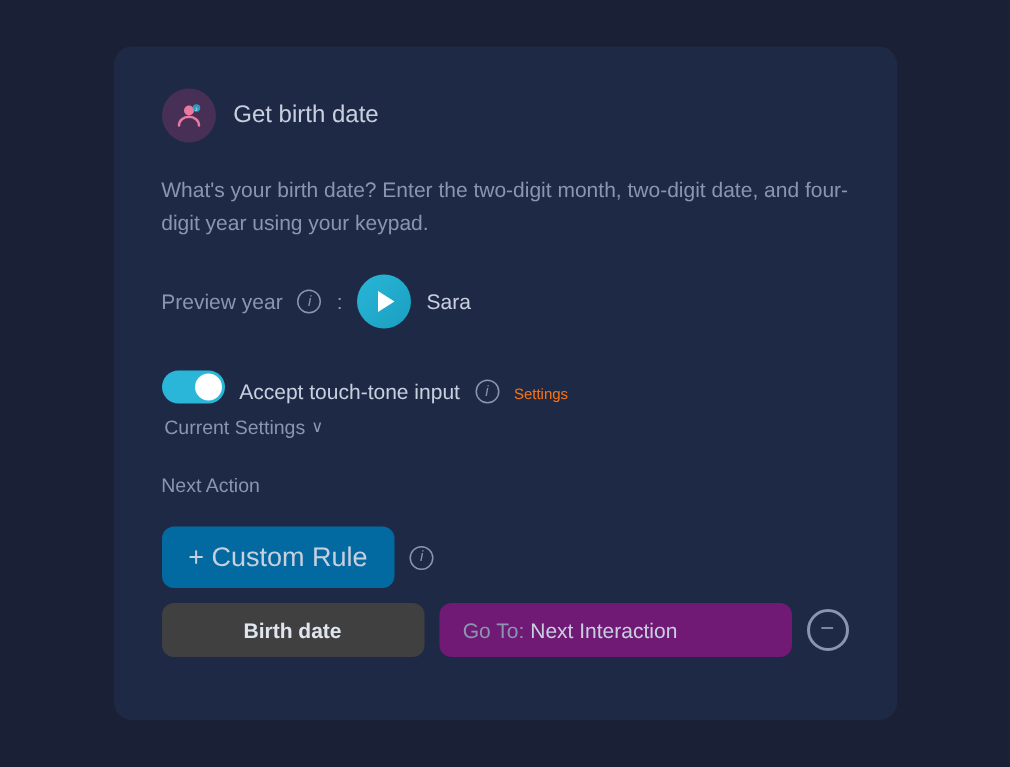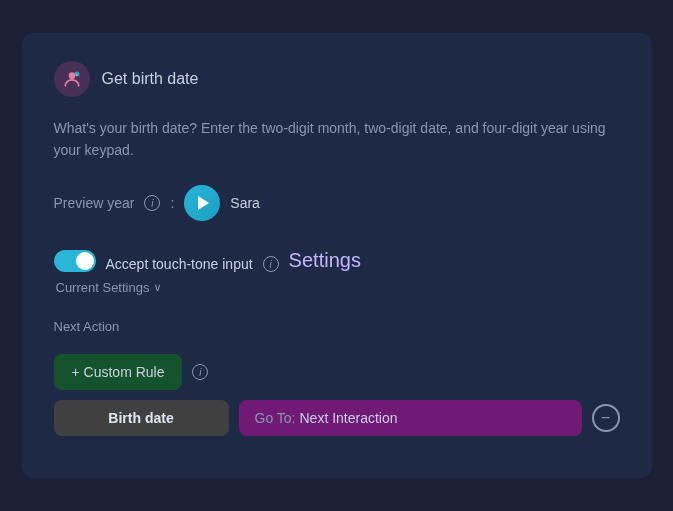--- a/index.html
+++ b/index.html
@@ -8,21 +8,21 @@
       height: 511px;
       background: #1a2035;
       display: flex;
       align-items: center;
       justify-content: center;
       font-family: -apple-system, BlinkMacSystemFont, 'Segoe UI', sans-serif;
     }
     .card {
       background: #1e2a45;
       border-radius: 12px;
-      width: 630px;
+      width: 522px;
       padding: 28px 32px 32px 32px;
       position: relative;
     }
     .header {
       display: flex;
       align-items: center;
       gap: 12px;
       margin-bottom: 20px;
     }
     .avatar-icon {
@@ -124,22 +124,22 @@
       border-radius: 50%;
       top: 2px;
       right: 2px;
       transition: 0.2s;
     }
     .touch-label {
       color: #c8d0e0;
       font-size: 14px;
     }
     .settings-link {
-      color: #c4b5fd;
-      font-size: 20px;
+      color: #f97316;
+      font-size: 10px;
       cursor: pointer;
       text-decoration: none;
     }
     .current-settings {
       display: flex;
       align-items: center;
       gap: 4px;
       color: #8a96b0;
       font-size: 13px;
       cursor: pointer;
@@ -156,25 +156,25 @@
       font-size: 13px;
       margin-bottom: 20px;
     }
     .action-row {
       display: flex;
       align-items: center;
       gap: 10px;
       margin-bottom: 10px;
     }
     .custom-rule-btn {
-      background: #14532d;
+      background: #0369a1;
       border: none;
       border-radius: 8px;
       color: #c8d0e0;
-      font-size: 14px;
+      font-size: 18px;
       padding: 10px 18px;
       cursor: pointer;
       white-space: nowrap;
     }
     .birth-date-btn {
       background: #404040;
       border: none;
       border-radius: 8px;
       color: #e0e6f0;
       font-size: 14px;

